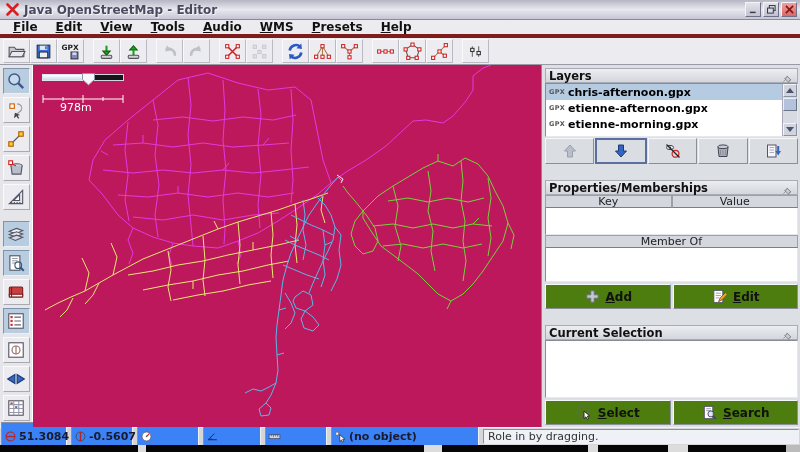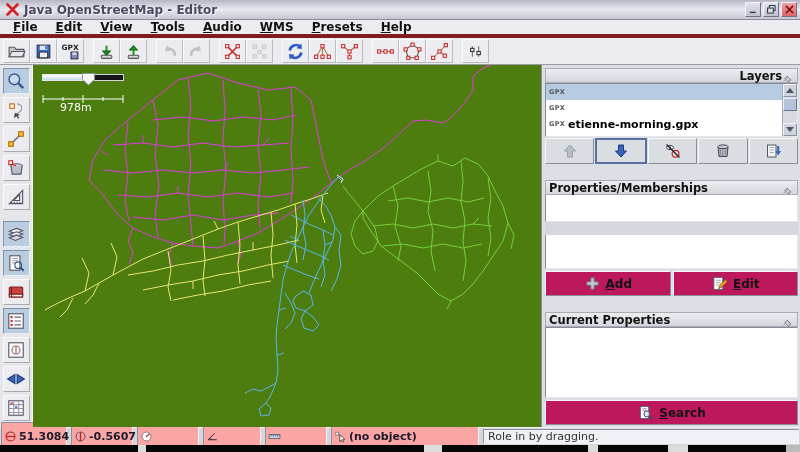--- a/index.html
+++ b/index.html
@@ -23,32 +23,32 @@
   .tbtn{width:27px;height:24px;display:flex;align-items:center;justify-content:center;border:1px solid;border-color:#fafafc #b9b9c2 #b9b9c2 #fafafc;background:#ededf1;}
   .tbtn svg{width:19px;height:19px;}
   .tbtn.disabled{opacity:.95;}
   
   .mainrow{display:flex;height:362px;}
   .side-toolbar{width:33px;background:#e6e6ea;border-right:1px solid #fff;display:flex;flex-direction:column;align-items:center;padding-top:3px;overflow:hidden;}
   .sbtn{width:27px;height:26px;margin-bottom:3px;flex:none;display:flex;align-items:center;justify-content:center;background:#ececf0;border:1px solid;border-color:#fafafc #a9a9b2 #a9a9b2 #fafafc;}
   .sbtn svg{width:20px;height:20px;}
   .sbtn.active{background:#b9cde1;border-color:#7d94ab #e8f0f8 #e8f0f8 #7d94ab;}
   .sbtn.gap{margin-top:8px;}
-  .map{position:relative;flex:1;background:#4d7c0f;overflow:hidden;padding-left:21px;}
+  .map{position:relative;flex:1;background:#be185d;overflow:hidden;padding-left:21px;}
   .map svg.tracks{position:absolute;left:0;top:0;}
   .zoom-slider{position:absolute;left:9px;top:8px;width:82px;height:9px;}
   .zoom-slider .track-l{position:absolute;left:0;top:1px;width:46px;height:7px;background:linear-gradient(180deg,#ffffff,#c9d9ec);border:1px solid #dfe6ee;}
   .zoom-slider .track-r{position:absolute;left:46px;top:1px;width:36px;height:7px;background:#15151a;border:1px solid #cfd6de;}
   .zoom-slider .handle{position:absolute;left:40px;top:-2px;width:13px;height:13px;}
   .scalebar{position:absolute;left:9px;top:24px;width:90px;height:30px;color:#fff;}
   .scalebar .lbl{position:absolute;left:18px;top:12px;font-size:11px;color:#fff;}
   
   .rightpanel{width:259px;background:#dcdfe4;border-left:1px solid #8a8a96;display:flex;flex-direction:column;padding:2px 2px 2px 3px;}
   .panel-header{height:15px;background:linear-gradient(180deg,#eceef2,#d3d6dc);border:1px solid #a9acb4;display:flex;align-items:center;padding:0 3px;margin-top:16px;}
-  .panel-header:first-child{margin-top:1px;text-align:right;}
+  .panel-header:first-child{margin-top:1px;}
   .panel-header .pt{font-size:11.5px;font-weight:bold;color:#111;flex:1;}
   .panel-header .pin{width:12px;height:12px;}
   .panel-header .pin svg{width:12px;height:12px;}
   .layers-box{height:54px;background:#fff;border:1px solid;border-color:#8a8a96 #e8e8ec #e8e8ec #8a8a96;display:flex;overflow:hidden;}
   .layers-list{flex:1;overflow:hidden;}
   .layer-row{height:16px;display:flex;align-items:center;padding-left:2px;background:#fff;white-space:nowrap;}
   .layer-row.selected{background:#b5cbe2;}
   .layer-row .badge{font-size:6.5px;font-weight:bold;color:#555;margin:0 3px 0 1px;letter-spacing:.3px;}
   .layer-row .lname{font-size:11px;font-weight:bold;color:#000;}
   .vscroll{width:15px;background:#d7dae2;border-left:1px solid #aab;display:flex;flex-direction:column;}
@@ -60,29 +60,29 @@
   .layer-btns{display:flex;height:26px;margin-top:1px;}
   .lbtn{flex:1;margin-right:1px;background:#dadde2;border:1px solid;border-color:#f4f6f8 #8a8e98 #8a8e98 #f4f6f8;display:flex;align-items:center;justify-content:center;}
   .lbtn:last-child{margin-right:0;}
   .lbtn svg{width:18px;height:18px;}
   .lbtn.focused{border:2px solid #5a6fa0;}
   .table-hdr{display:flex;height:13px;background:#d4d7dd;}
   .table-hdr .th{flex:1;font-size:11px;font-weight:normal;color:#222;text-align:center;border:1px solid #9aa0aa;border-bottom-color:#787e88;line-height:11px;}
   .table-body{background:#fff;border:1px solid;border-color:#8a8a96 #e8e8ec #e8e8ec #8a8a96;border-top:none;}
   .tb1{height:27px;} .tb2{height:34px;}
   .panel-btnrow{display:flex;height:25px;margin-top:2px;}
-  .pbtn{flex:1;margin-right:2px;background:#be185d;border:1px solid;border-color:#f4f6f8 #8a8e98 #8a8e98 #f4f6f8;display:flex;align-items:center;justify-content:center;font-size:12px;font-weight:bold;color:#111;}
+  .pbtn{flex:1;margin-right:2px;background:#4d7c0f;border:1px solid;border-color:#f4f6f8 #8a8e98 #8a8e98 #f4f6f8;display:flex;align-items:center;justify-content:center;font-size:12px;font-weight:bold;color:#111;}
   .pbtn:last-child{margin-right:0;}
   .pbtn .ic{width:17px;height:17px;margin-right:5px;display:inline-flex;}
   .pbtn .ic svg{width:17px;height:17px;}
   .pbtn u{text-decoration:underline;}
   .sel-body{flex:1;background:#fff;border:1px solid;border-color:#8a8a96 #e8e8ec #e8e8ec #8a8a96;}
   
   .statusbar{height:18px;background:#d6d6da;border-top:1px solid #f4f4f6;display:flex;align-items:center;padding:0 1px;}
-  .sfield{height:30px;background:#fca5a5;border:1px solid;border-color:#8a90a0 #eef2f8 #eef2f8 #8a90a0;display:flex;align-items:center;margin-right:4px;padding:0 2px;}
+  .sfield{height:30px;background:#3b82f6;border:1px solid;border-color:#8a90a0 #eef2f8 #eef2f8 #8a90a0;display:flex;align-items:center;margin-right:4px;padding:0 2px;}
   .sfield .ic{width:13px;height:13px;margin-right:2px;display:inline-flex;}
   .sfield .ic svg{width:13px;height:13px;}
   .sfield .val{font-size:11px;font-weight:bold;color:#1a1a2a;white-space:nowrap;}
   .helpfield{flex:1;height:15px;background:#eef1f6;border:1px solid;border-color:#8a90a0 #eef2f8 #eef2f8 #8a90a0;font-size:11px;color:#333;display:flex;align-items:center;padding-left:4px;}
   
   .desktopstrip{position:relative;height:7px;background:#060606;}
   .dgap{position:absolute;top:0;height:7px;background:#dcdcdc;}
 </style>
 </head>
 <body>
@@ -479,23 +479,25 @@
         <span class="pt">Layers</span>
         <span class="pin"><svg viewBox="0 0 18 18" xmlns="http://www.w3.org/2000/svg">
               <path d="M2 13l5-5" stroke="#777" fill="none"></path>
               <path d="M7.5 4.5l6 6-2.4.7-1 3L4 8.1l3-1z" fill="#cdcdd4" stroke="#666"></path>
             </svg></span>
       </div>
       <div class="layers-box">
         <div class="layers-list" id="layers-list">
             <div class="layer-row selected">
               <span class="badge">GPX</span>
+              <span class="lname">chris-afternoon.gpx</span>
             </div>
             <div class="layer-row">
               <span class="badge">GPX</span>
+              <span class="lname">etienne-afternoon.gpx</span>
             </div>
             <div class="layer-row">
               <span class="badge">GPX</span>
               <span class="lname">etienne-morning.gpx</span>
             </div>
             <div class="layer-row">
               <span class="lname">norman-morning.gpx</span>
             </div>
           </div>
         <div class="vscroll">
@@ -545,22 +547,27 @@
           </div>
         </div>
 
       <div class="panel-header">
         <span class="pt">Properties/Memberships</span>
         <span class="pin"><svg viewBox="0 0 18 18" xmlns="http://www.w3.org/2000/svg">
               <path d="M2 13l5-5" stroke="#777" fill="none"></path>
               <path d="M7.5 4.5l6 6-2.4.7-1 3L4 8.1l3-1z" fill="#cdcdd4" stroke="#666"></path>
             </svg></span>
       </div>
+      <div class="table-hdr">
+        <div class="th">Key</div>
+        <div class="th">Value</div>
+      </div>
       <div class="table-body tb1"></div>
       <div class="table-hdr">
+        <div class="th">Member Of</div>
       </div>
       <div class="table-body tb2"></div>
       <div class="panel-btnrow">
         <div class="pbtn">
             <span class="ic">
               <svg viewBox="0 0 18 18" xmlns="http://www.w3.org/2000/svg">
                 <path d="M7.2 3h3.6v4.2H15v3.6h-4.2V15H7.2v-4.2H3V7.2h4.2z" fill="#c2c8cf" stroke="#6a7078"></path>
               </svg>
             </span>
             <span><u>A</u>dd</span>
@@ -571,28 +578,37 @@
                 <rect x="3" y="2.5" width="9.5" height="13" fill="#fff" stroke="#556"></rect>
                 <path d="M5 5.5h5.5M5 8h5.5M5 10.5h4" stroke="#99a" fill="none"></path>
                 <path d="M8 14.5l1.8-4L15.2 5l2 1.9-5.5 5.6-3.7 2z" fill="#f4a428" stroke="#8a5a10"></path>
               </svg>
             </span>
             <span><u>E</u>dit</span>
           </div>
       </div>
 
       <div class="panel-header">
-        <span class="pt">Current Properties</span>
+        <span class="pt">Current Selection</span>
         <span class="pin"><svg viewBox="0 0 18 18" xmlns="http://www.w3.org/2000/svg">
               <path d="M2 13l5-5" stroke="#777" fill="none"></path>
               <path d="M7.5 4.5l6 6-2.4.7-1 3L4 8.1l3-1z" fill="#cdcdd4" stroke="#666"></path>
             </svg></span>
       </div>
       <div class="sel-body"></div>
       <div class="panel-btnrow">
+        <div class="pbtn">
+            <span class="ic">
+              <svg viewBox="0 0 18 18" xmlns="http://www.w3.org/2000/svg">
+                <rect x="3" y="3" width="10" height="10" fill="none" stroke="#667" stroke-dasharray="2 2"></rect>
+                <path d="M8.5 7.5v8l2-1.9 1.3 2.6 1.5-.8-1.3-2.5 2.5-.3z" fill="#fff" stroke="#222"></path>
+              </svg>
+            </span>
+            <span><u>S</u>elect</span>
+          </div>
         <div class="pbtn">
             <span class="ic">
               <svg viewBox="0 0 18 18" xmlns="http://www.w3.org/2000/svg">
                 <rect x="3.5" y="2.5" width="9" height="13" fill="#fff" stroke="#556"></rect>
                 <path d="M5.5 5h5M5.5 7h5" stroke="#99a" fill="none"></path>
                 <circle cx="10.5" cy="10.5" r="3.2" fill="#cfe0f0" fill-opacity=".7" stroke="#446"></circle>
                 <path d="M12.8 12.8l3 3" stroke="#446" stroke-width="1.8" fill="none"></path>
               </svg>
             </span>
             <span><u>S</u>earch</span>

